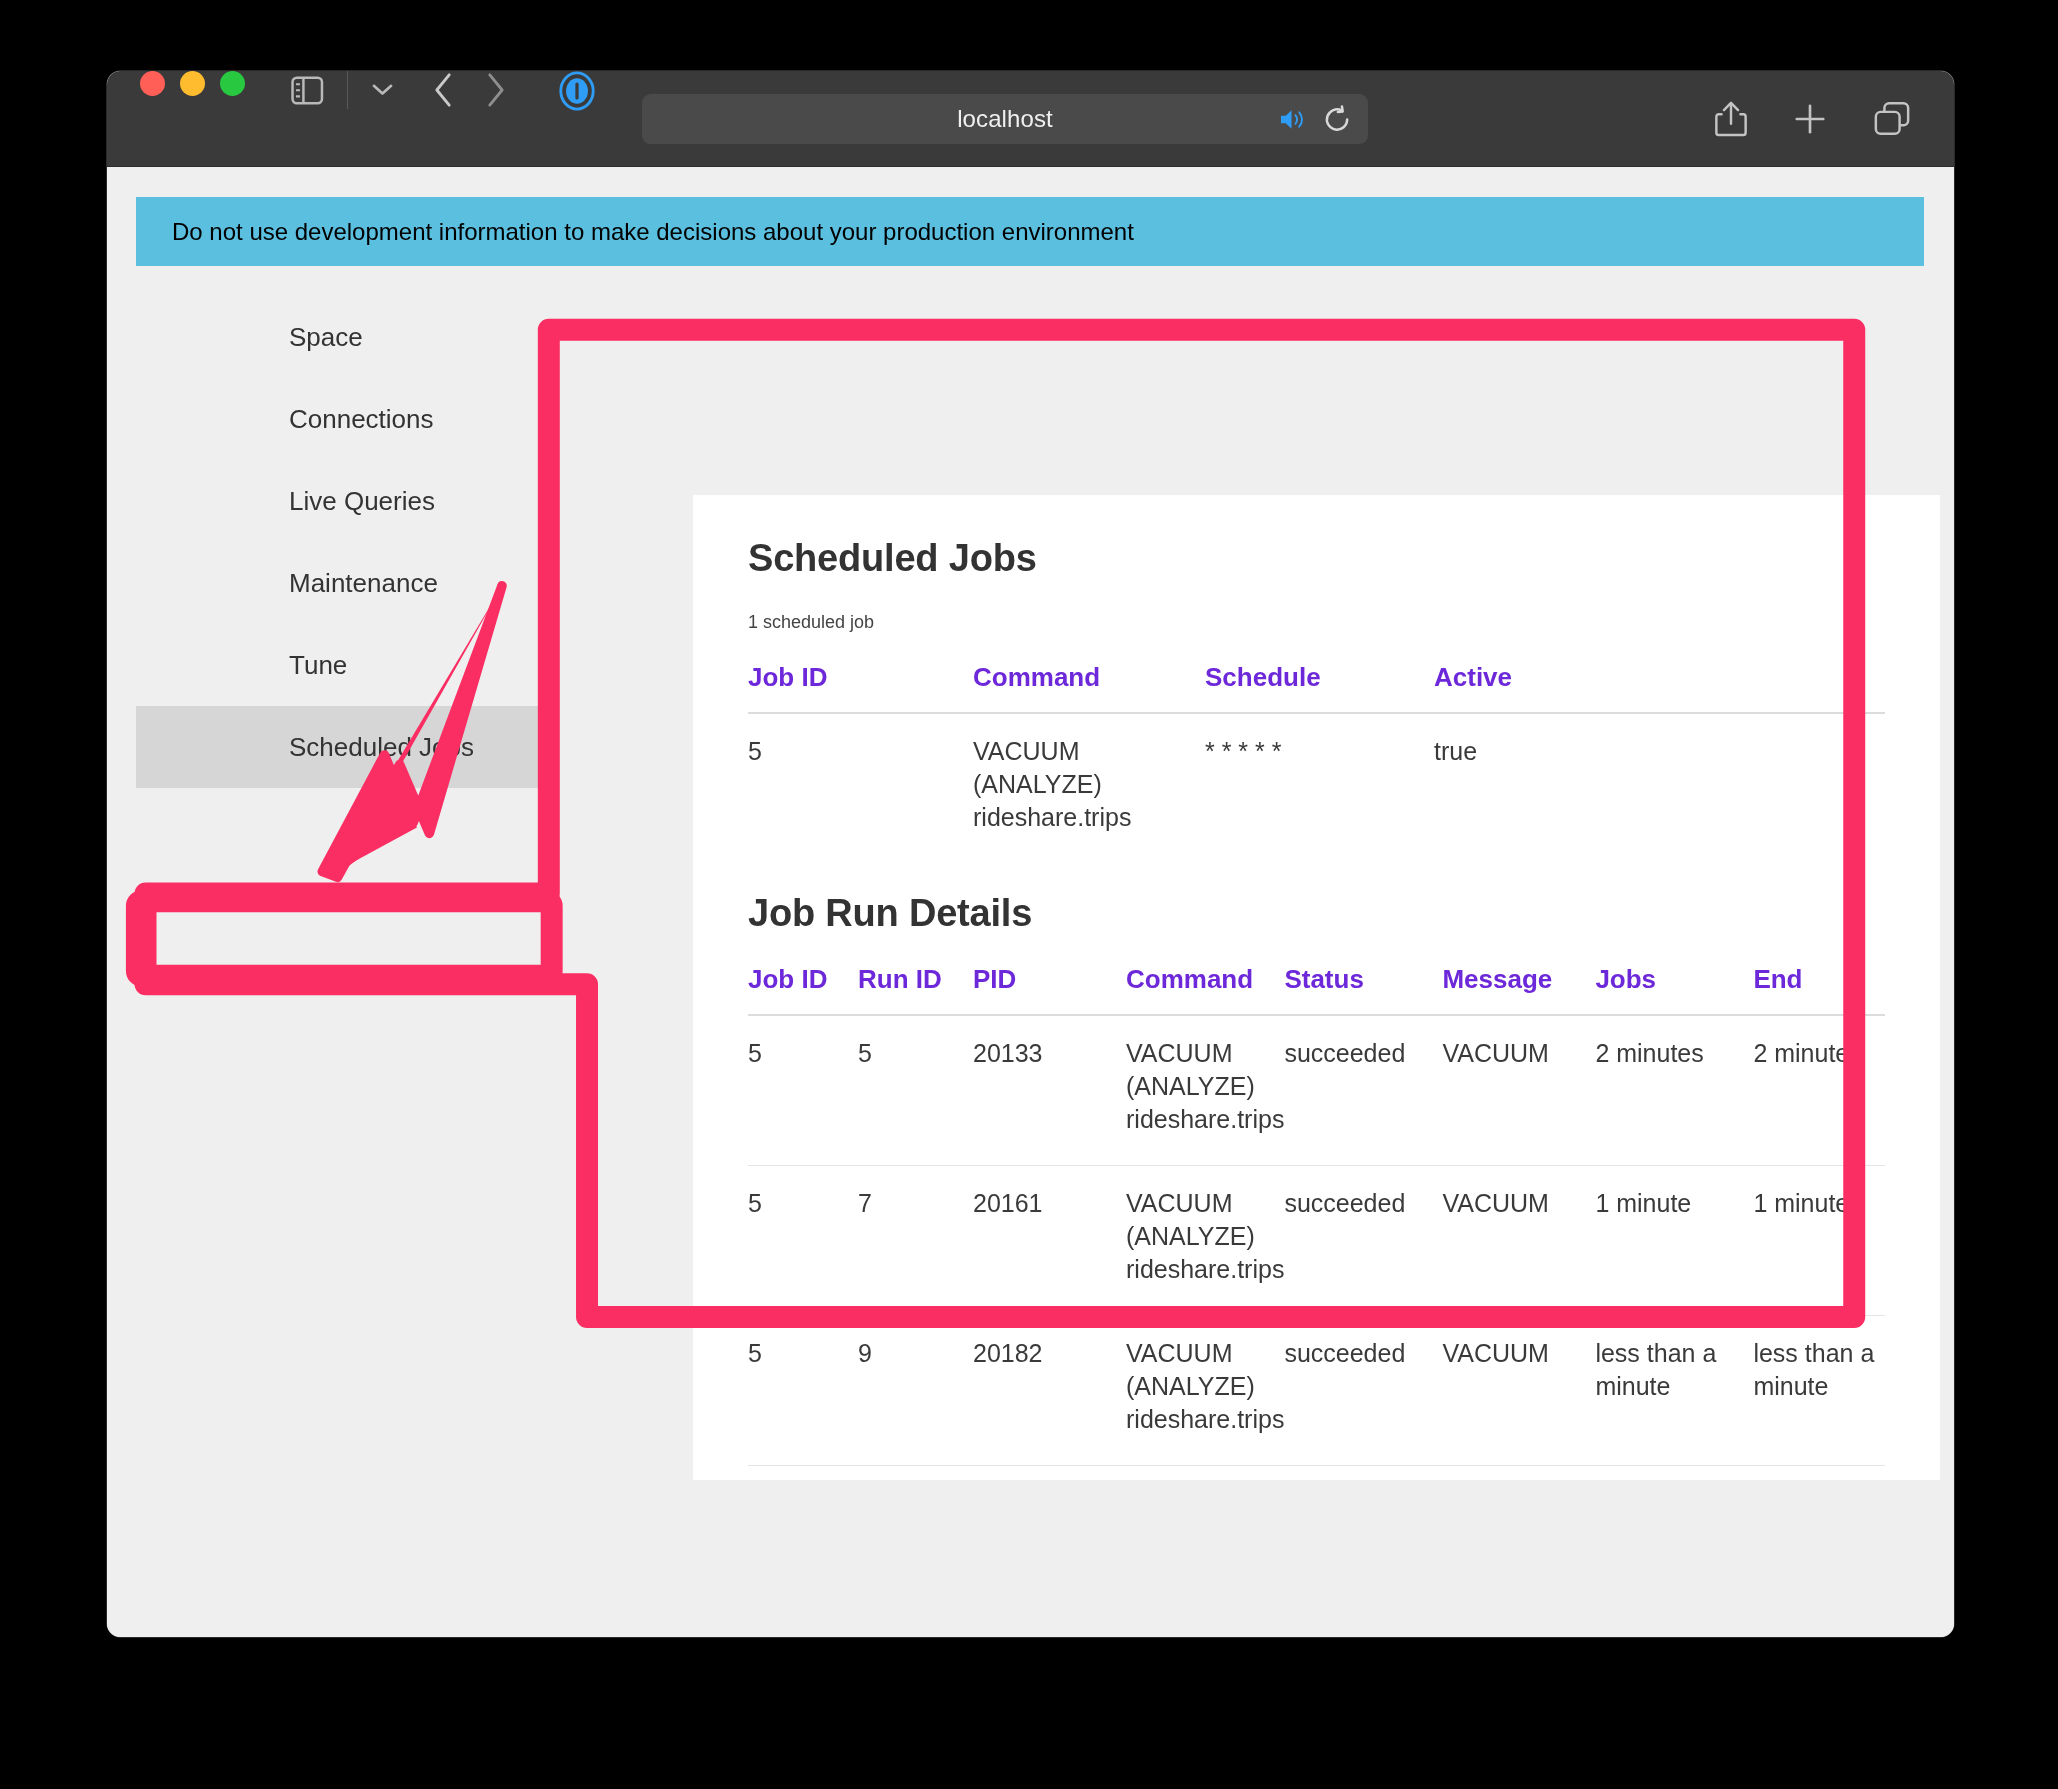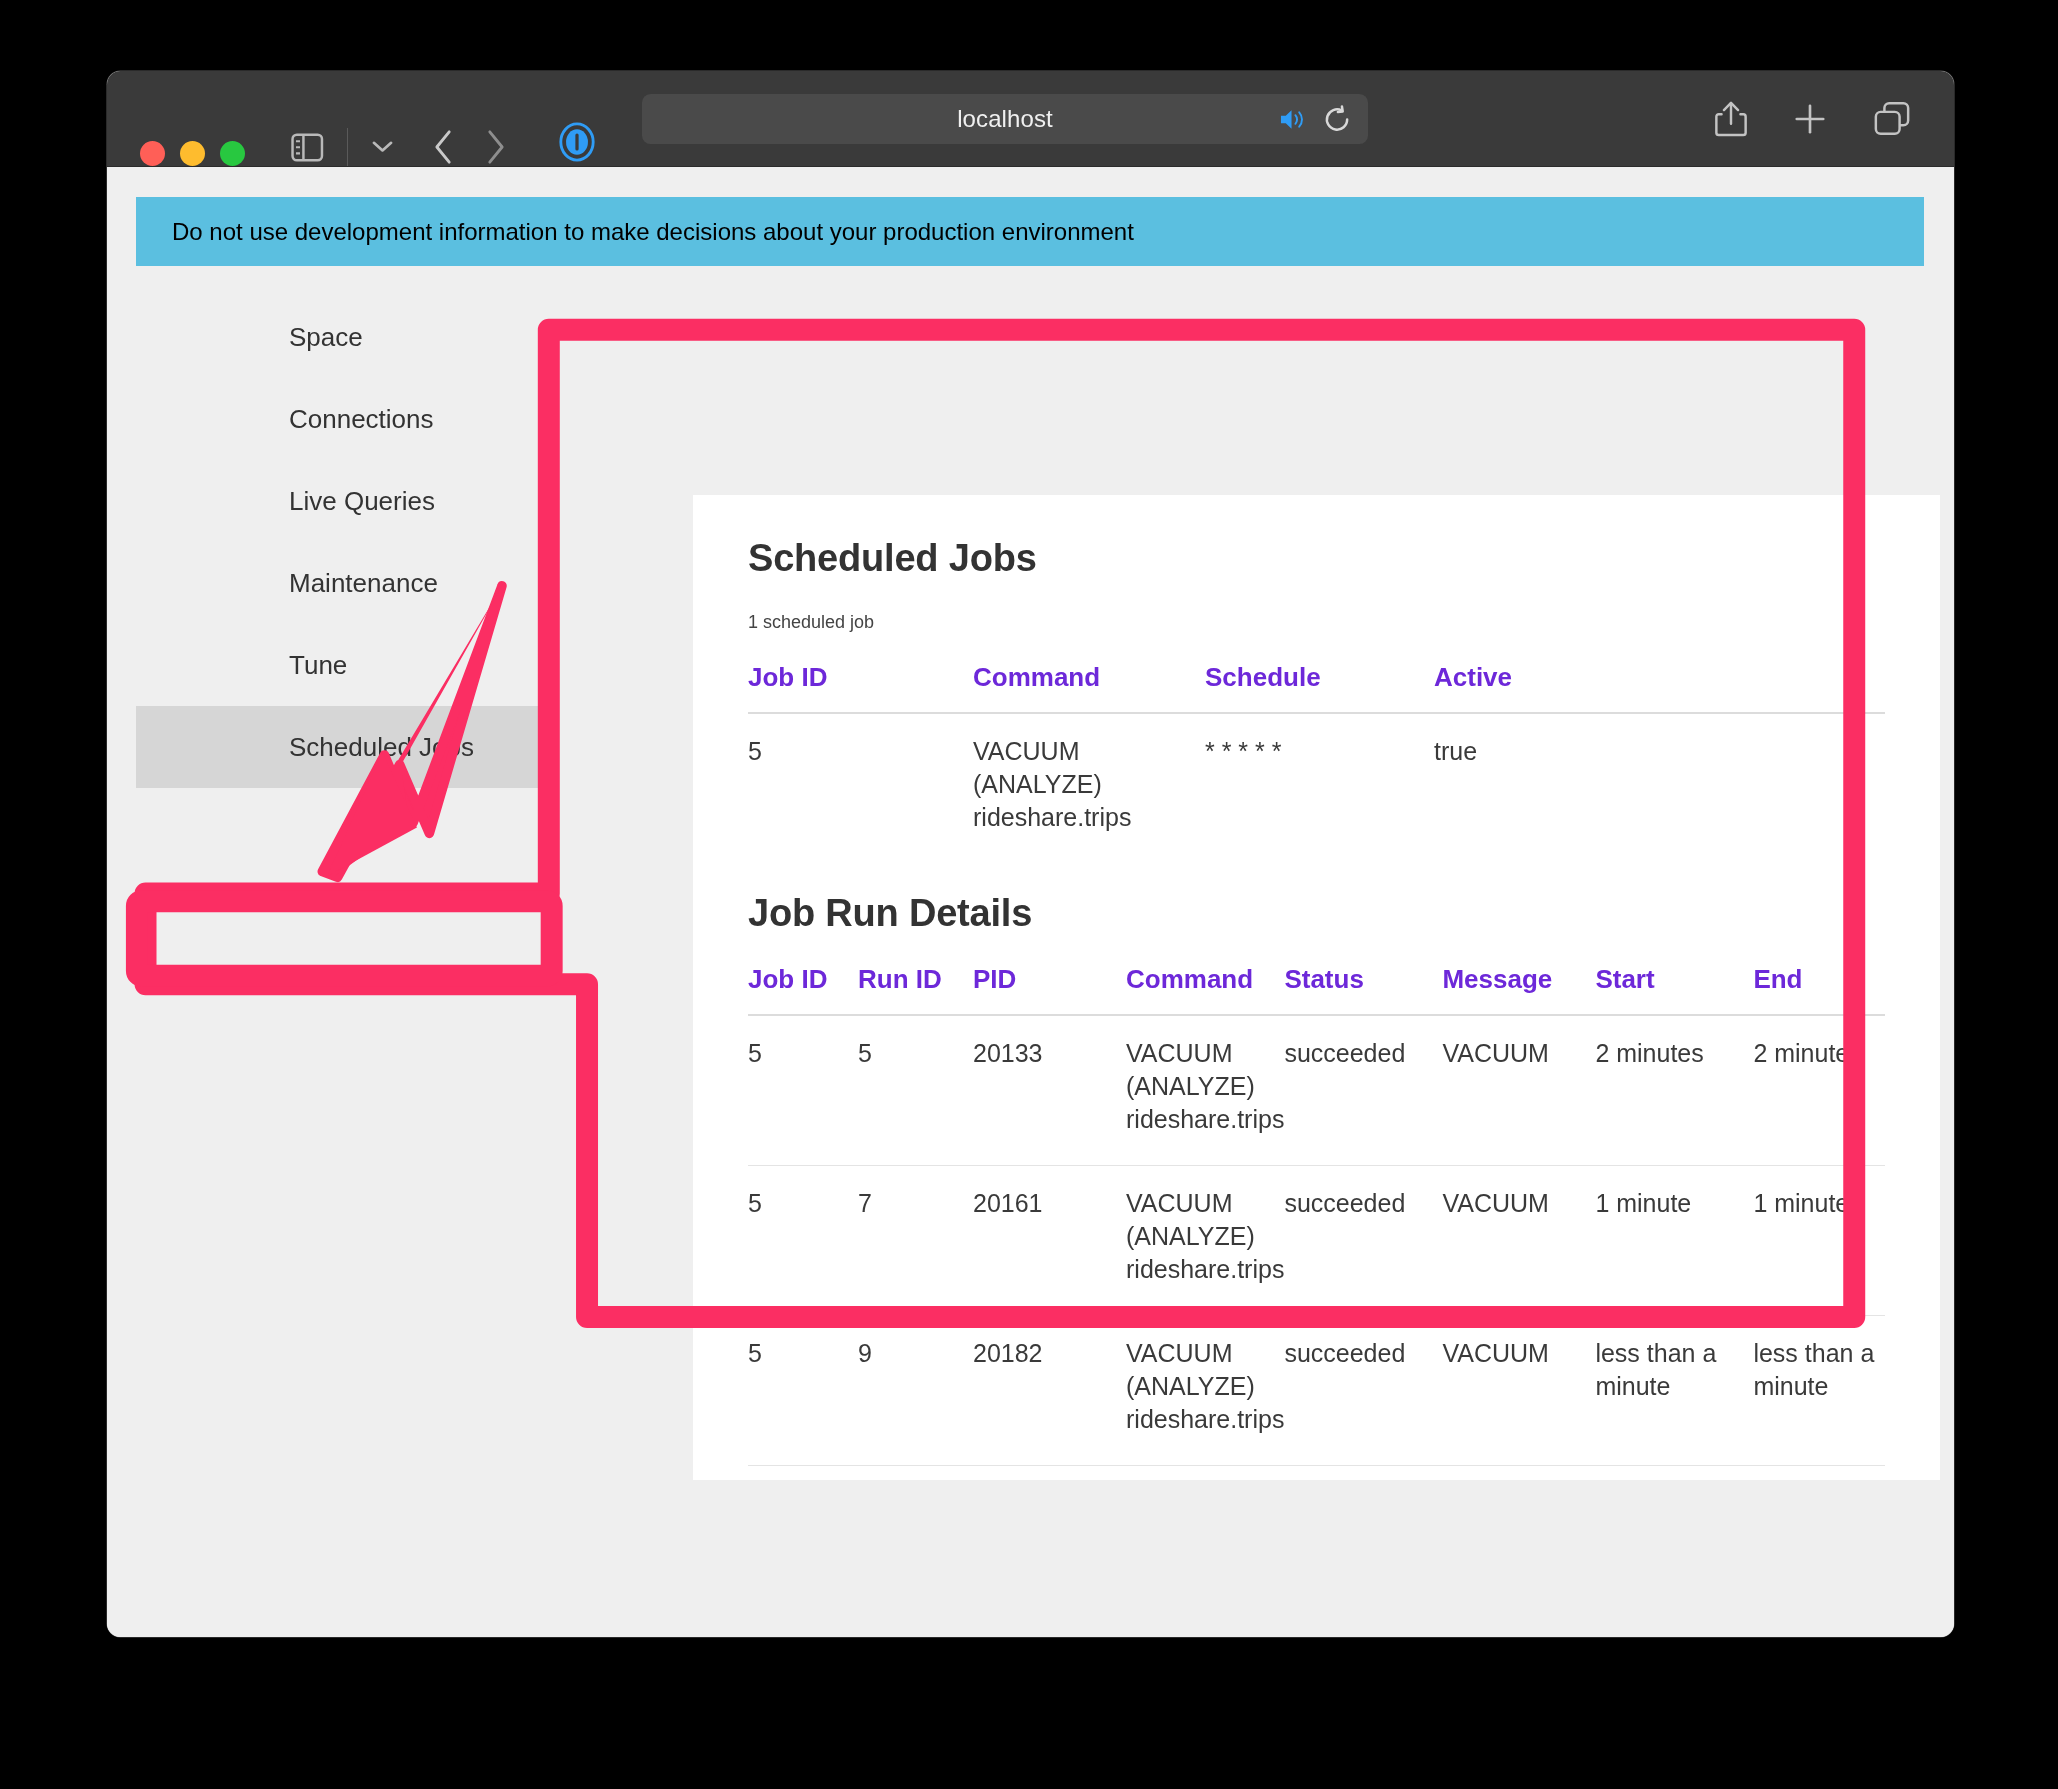--- a/index.html
+++ b/index.html
@@ -20,21 +20,21 @@
     overflow: hidden;
     box-shadow: 0 0 0 0.5px #555;
   }
 
   
   #toolbar {
     position: relative;
     height: 96px;
     background: #3a3a3a;
     display: flex;
-    align-items: flex-end;
+    align-items: flex-start;
     padding: 0 32.5px;
     border-bottom: 1px solid #2b2b2b;
   }
   #traffic-lights { display: flex; gap: 15.3px; align-items: center; }
   .light { width: 25px; height: 25px; border-radius: 50%; }
   .light.red { background: #ff5f57; }
   .light.yellow { background: #febc2e; }
   .light.green { background: #28c840; }
 
   .tb-icon {
@@ -336,21 +336,21 @@
 
         <table class="data-table" id="job-runs-table">
           <thead>
               <tr id="jr-head">
                 <th>Job ID</th>
                 <th>Run ID</th>
                 <th>PID</th>
                 <th>Command</th>
                 <th>Status</th>
                 <th>Message</th>
-                <th>Start</th>
+                <th>Jobs</th>
                 <th>End</th>
               </tr>
             </thead>
           <tbody id="jr-body">
               <tr>
                 <td>5</td>
                 <td>5</td>
                 <td>20133</td>
                 <td>VACUUM (ANALYZE) rideshare.trips</td>
                 <td>succeeded</td>

